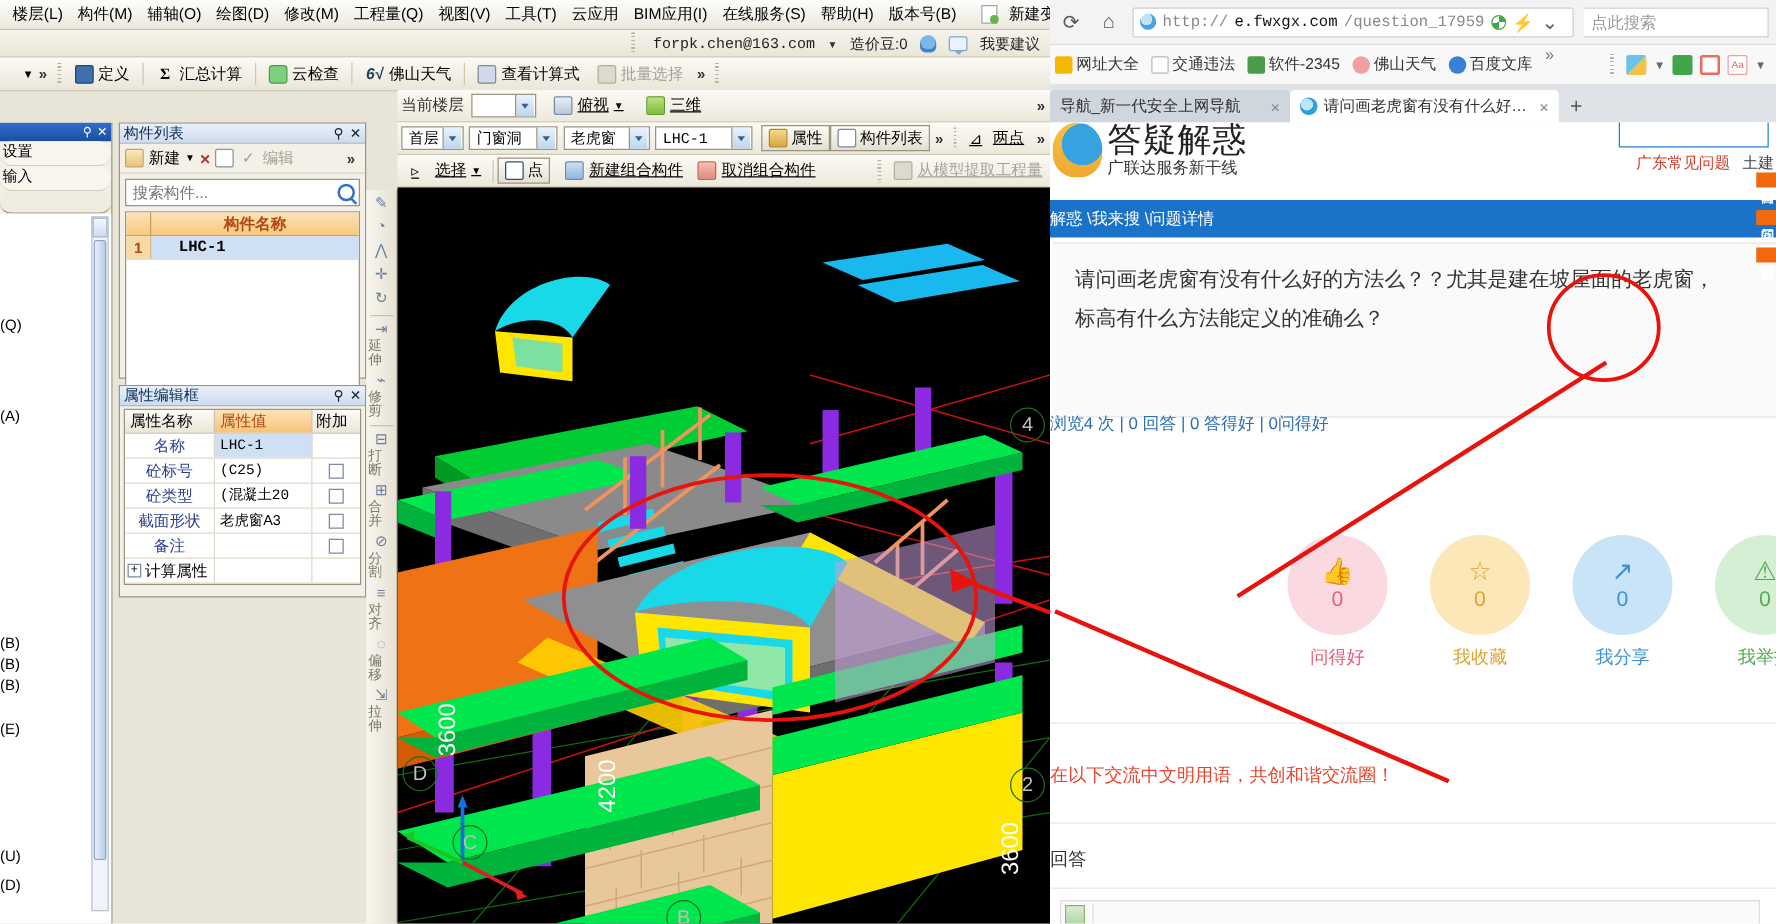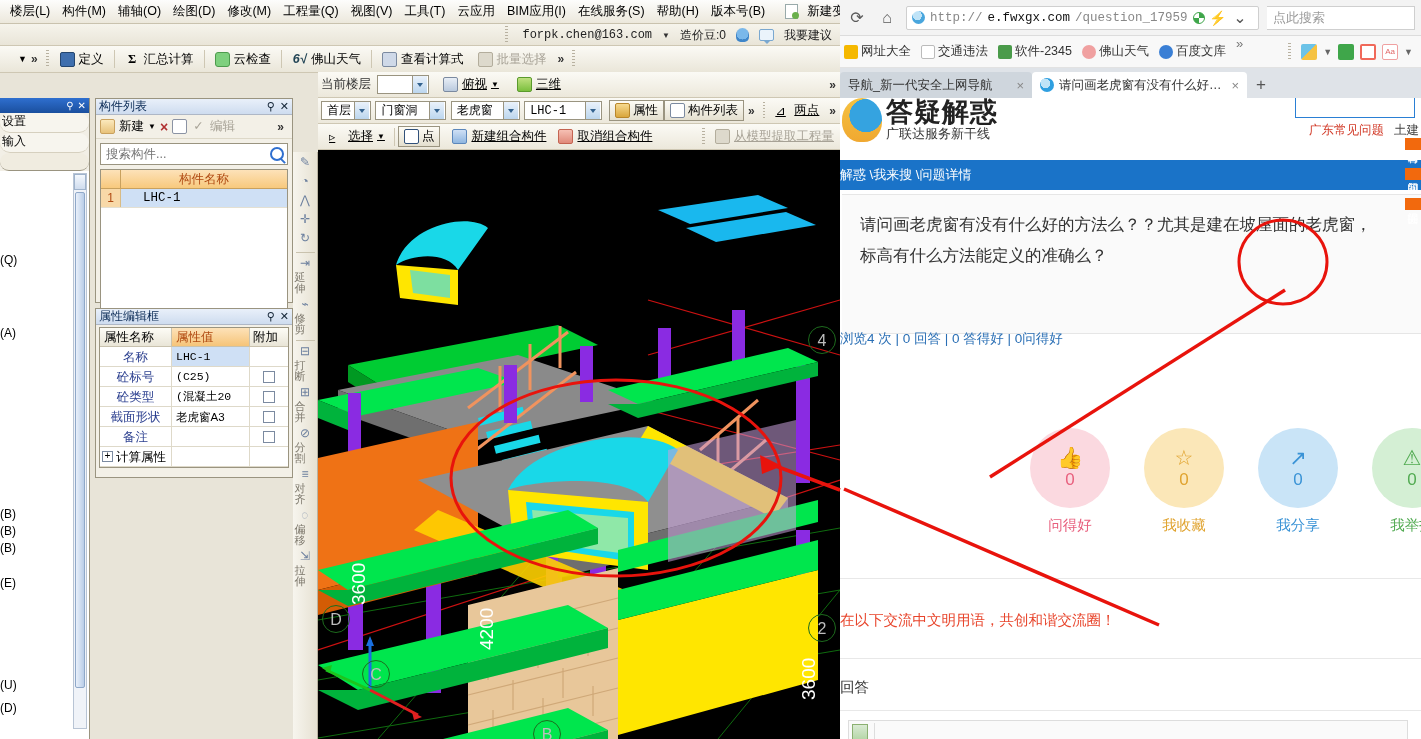--- a/index.html
+++ b/index.html
@@ -186,21 +186,21 @@
     display:flex;align-items:center;padding:0 3px;
   }
   .comp-search input{
     border:0;outline:0;flex:1;font-size:12.5px;color:#9a958a;
     font-family:"Liberation Sans",sans-serif;background:transparent;
   }
   .magn{width:14px;height:14px;border:2px solid #2f6fcf;border-radius:50%;
     position:relative;flex:0 0 auto;}
   .magn:after{content:"";position:absolute;right:-4px;bottom:-3px;width:6px;height:2px;
     background:#2f6fcf;transform:rotate(45deg);}
-  .comp-table{margin:0 4px;border:1px solid #9a9480;background:#fff;height:167px;}
+  .comp-table{margin:0 4px;border:1px solid #9a9480;background:#fff;height:167px;font-weight:bold;}
   .cth{display:flex;height:19px;background:linear-gradient(#fde2b9,#f8c97d);
     border-bottom:1px solid #c9a15e;}
   .cth .c0{width:20px;border-right:1px solid #c9a15e;}
   .cth .c1{flex:1;text-align:center;color:#b04a12;font-size:12.5px;line-height:19px;}
   .ctr{display:flex;height:19px;background:#cfe0f5;border-bottom:1px solid #e4e0d2;}
   .ctr .c0{width:20px;text-align:center;color:#b04a12;font-size:12px;line-height:19px;
     background:#f8d9a8;border-right:1px solid #d8bb85;}
   .ctr .c1{flex:1;padding-left:22px;font-size:12.5px;line-height:19px;color:#000;
     font-family:"Liberation Mono", monospace;}
 
@@ -312,21 +312,21 @@
     position:absolute;left:0;top:98px;width:581px;height:641px;
     background:#fff;overflow:hidden;
   }
   .site-head{position:absolute;left:0;top:0;width:581px;height:62px;background:#fff;}
   .logo-wrap{position:absolute;left:2px;top:0;display:flex;align-items:center;gap:4px;}
   .logo-bird{width:40px;height:44px;background:
     radial-gradient(circle at 60% 40%,#35a3e0 0 46%,transparent 47%),
     linear-gradient(#f5c242,#f0a830);
     border-radius:50% 50% 45% 45%;}
   .logo-text{display:flex;flex-direction:column;}
-  .logo-main{font-size:27px;font-weight:bold;color:#222;letter-spacing:1px;line-height:28px;}
+  .logo-main{font-size:27px;font-weight:normal;color:#222;letter-spacing:1px;line-height:28px;}
   .logo-sub{font-size:13px;color:#333;line-height:16px;}
   .head-links{position:absolute;right:2px;top:24px;display:flex;gap:10px;font-size:12.5px;}
   .head-links .hot{color:#d23c2a;text-align:center;}
   .head-links .nrm{color:#444;}
   .head-search{position:absolute;right:6px;top:-2px;width:120px;height:22px;
     border:1px solid #2a7fd4;background:#fff;}
   .bluebar{position:absolute;left:0;top:62px;width:581px;height:30px;background:#1a73c8;}
   .crumb{position:absolute;left:0;top:68px;color:#fff;font-size:13px;white-space:nowrap;}
 
   .qcard{position:absolute;left:2px;top:96px;width:579px;height:140px;background:#fafafa;

